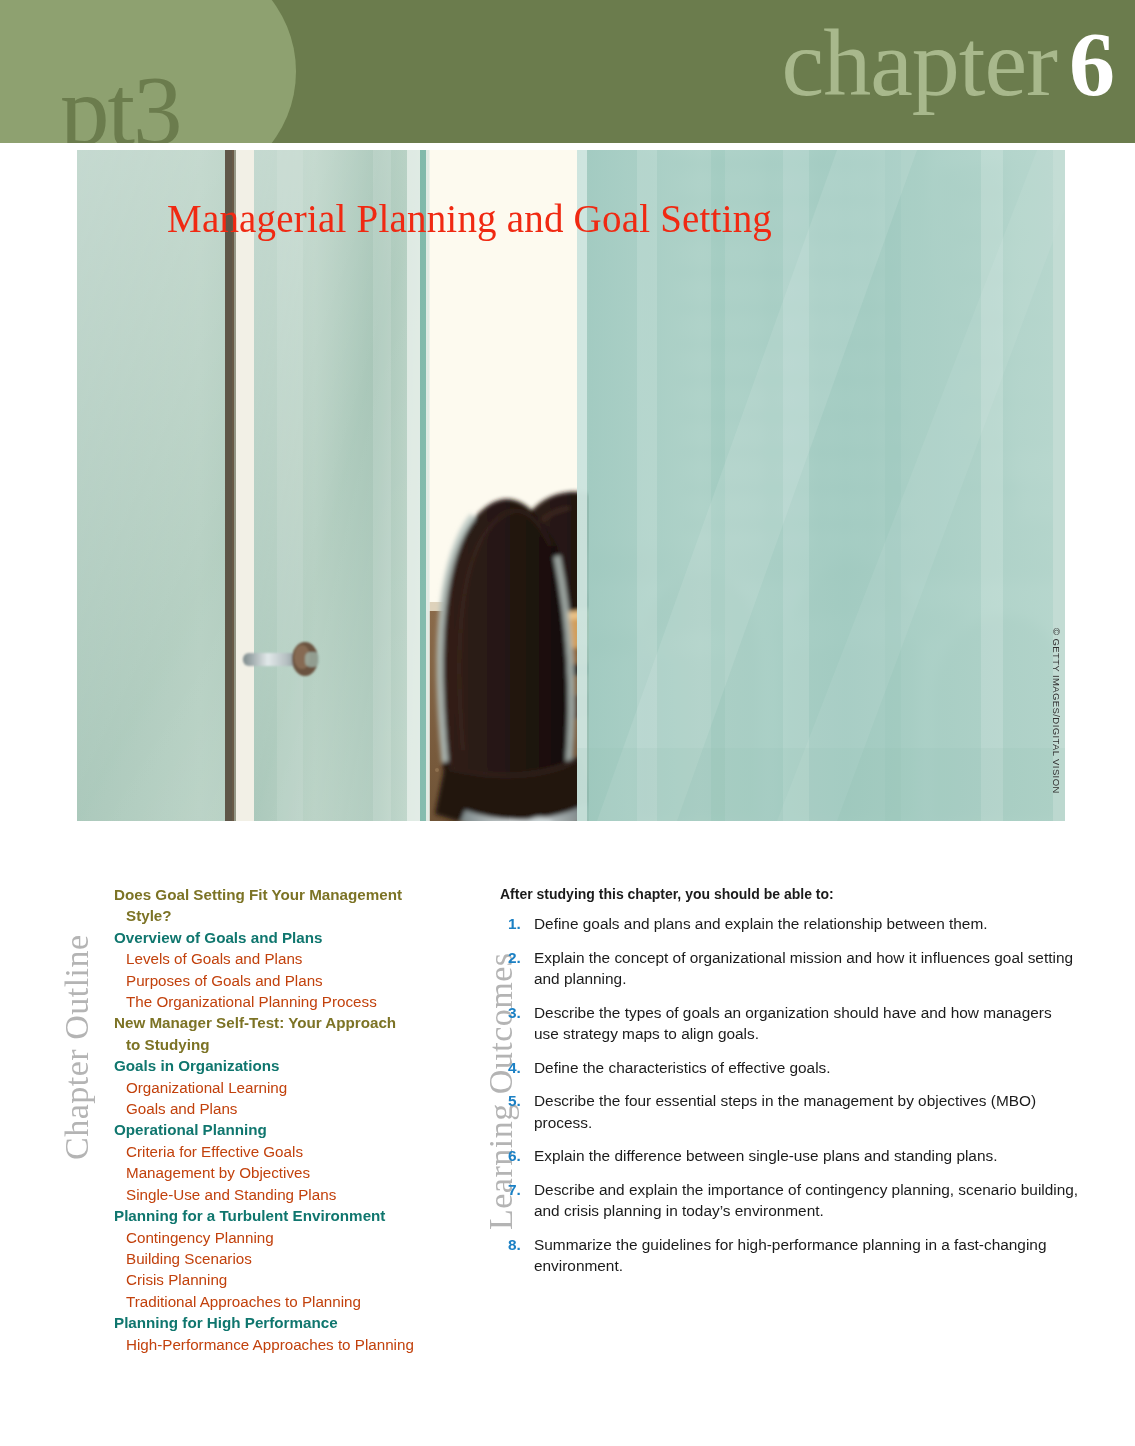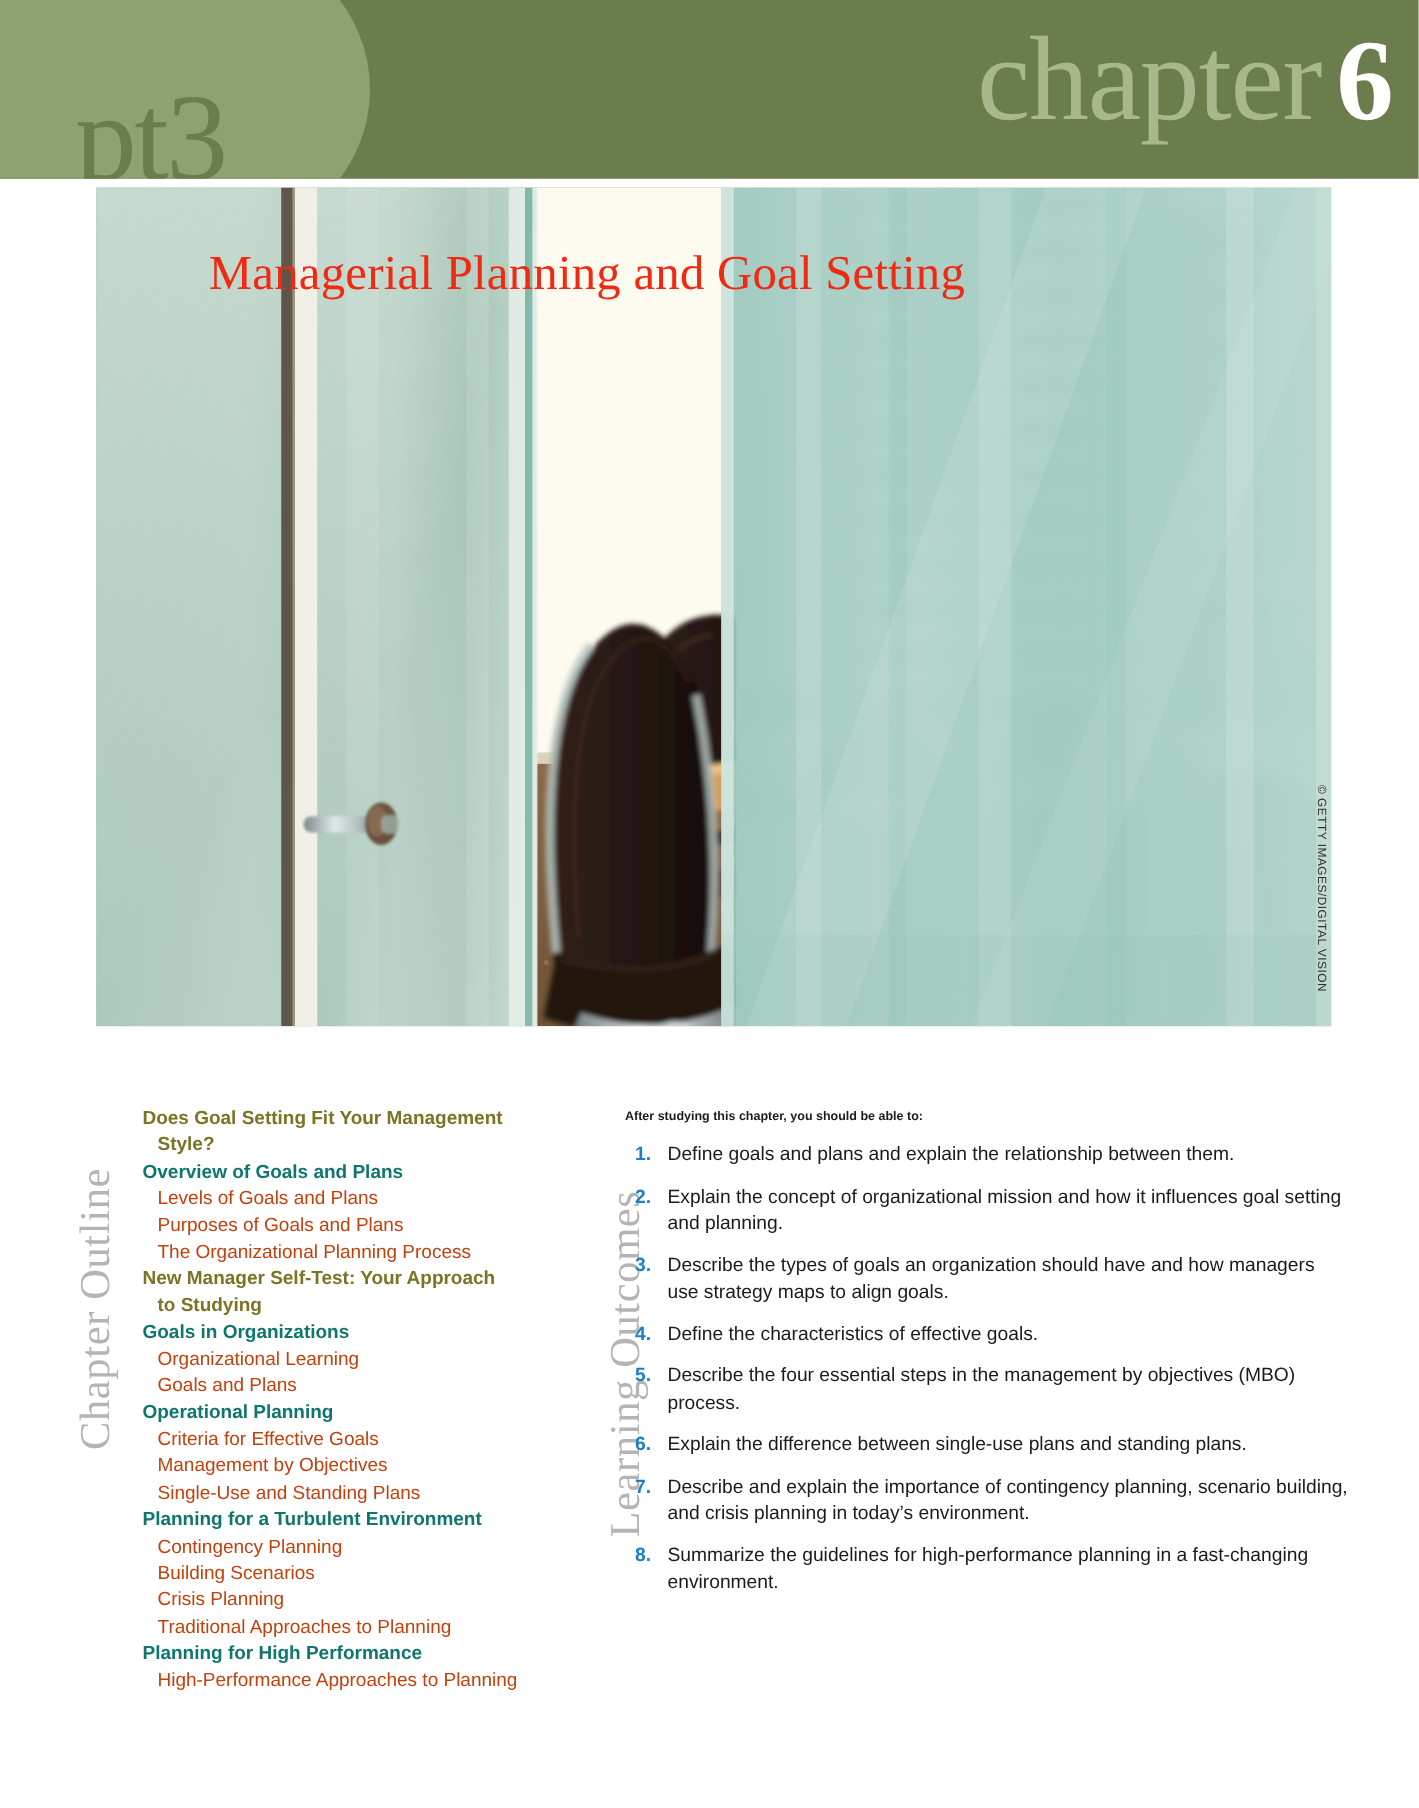--- a/index.html
+++ b/index.html
@@ -151,21 +151,21 @@
     padding-left: 12px;
   }
 
   
   #outcomes-col {
     position: absolute;
     left: 500px; top: 14px;
     width: 580px;
   }
   #outcomes-intro {
-    font-size: 10px;
+    font-size: 14px;
     font-weight: bold;
     color: #1b1b1b;
     margin-bottom: 9px;
     line-height: 20px;
   }
   .lo-item {
     display: flex;
     margin-bottom: 12px;
     font-size: 15.4px;
     line-height: 21.5px;

